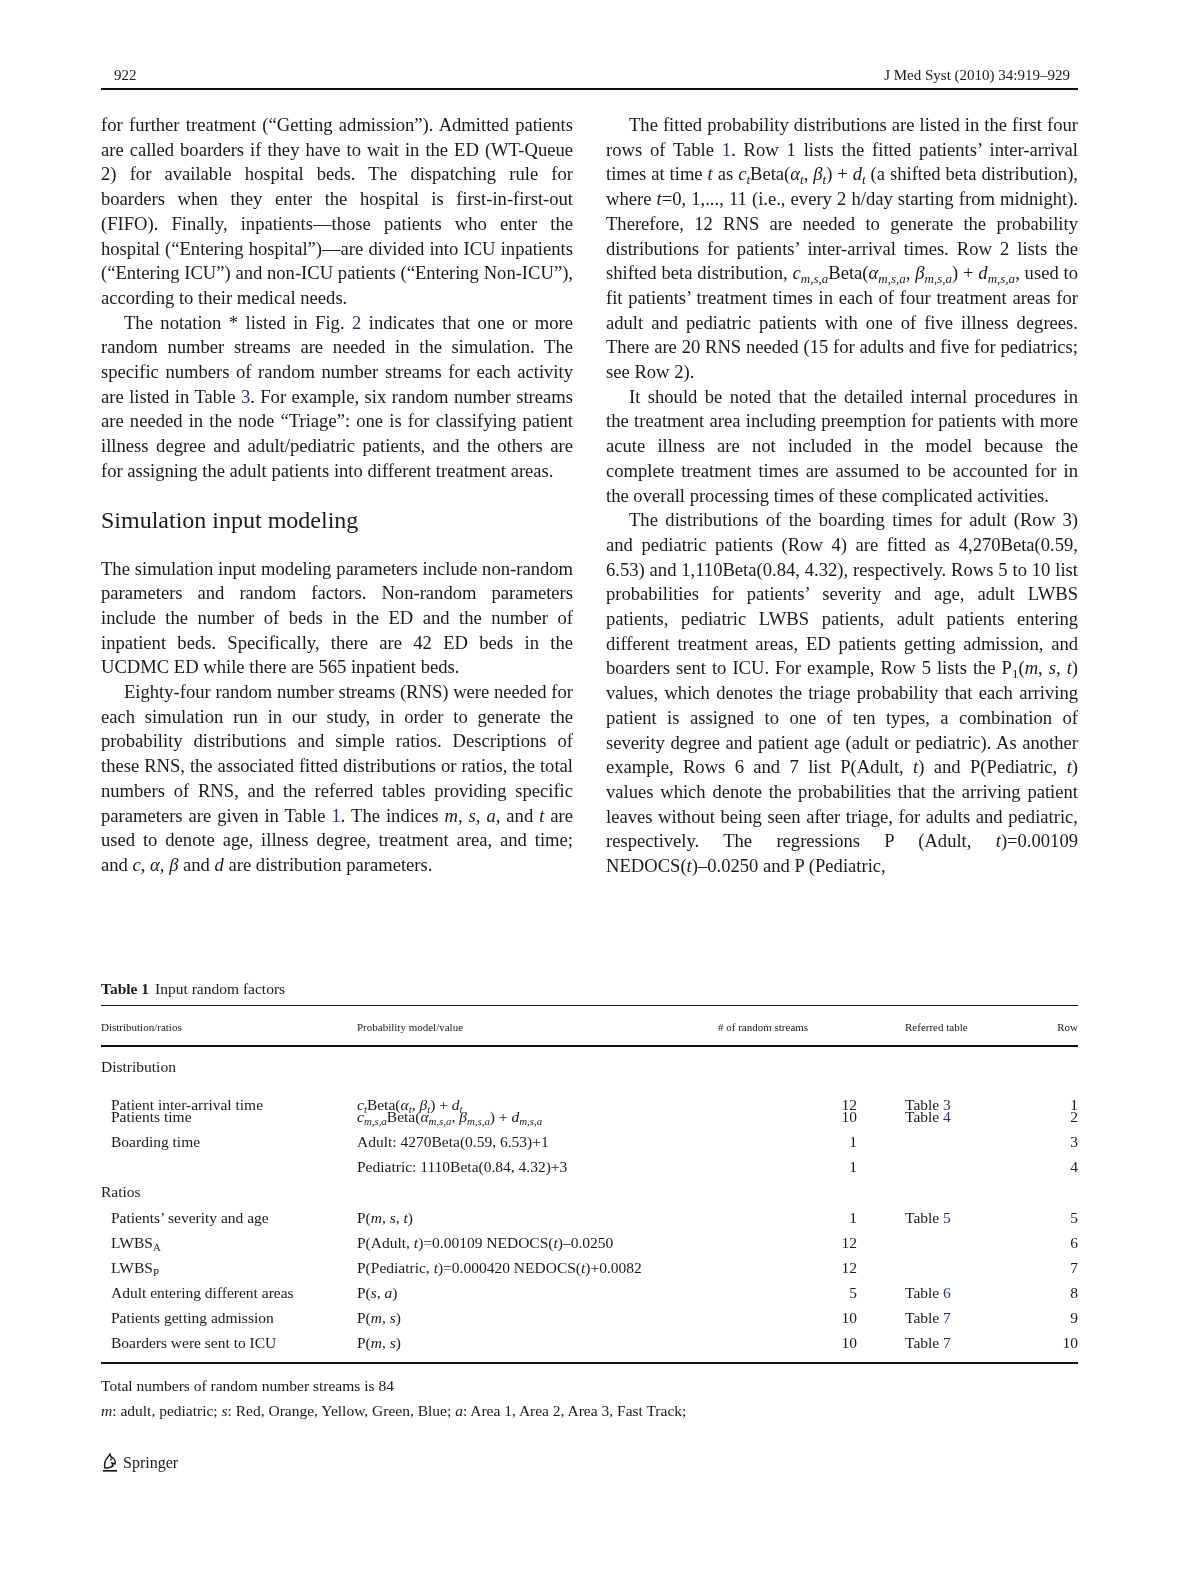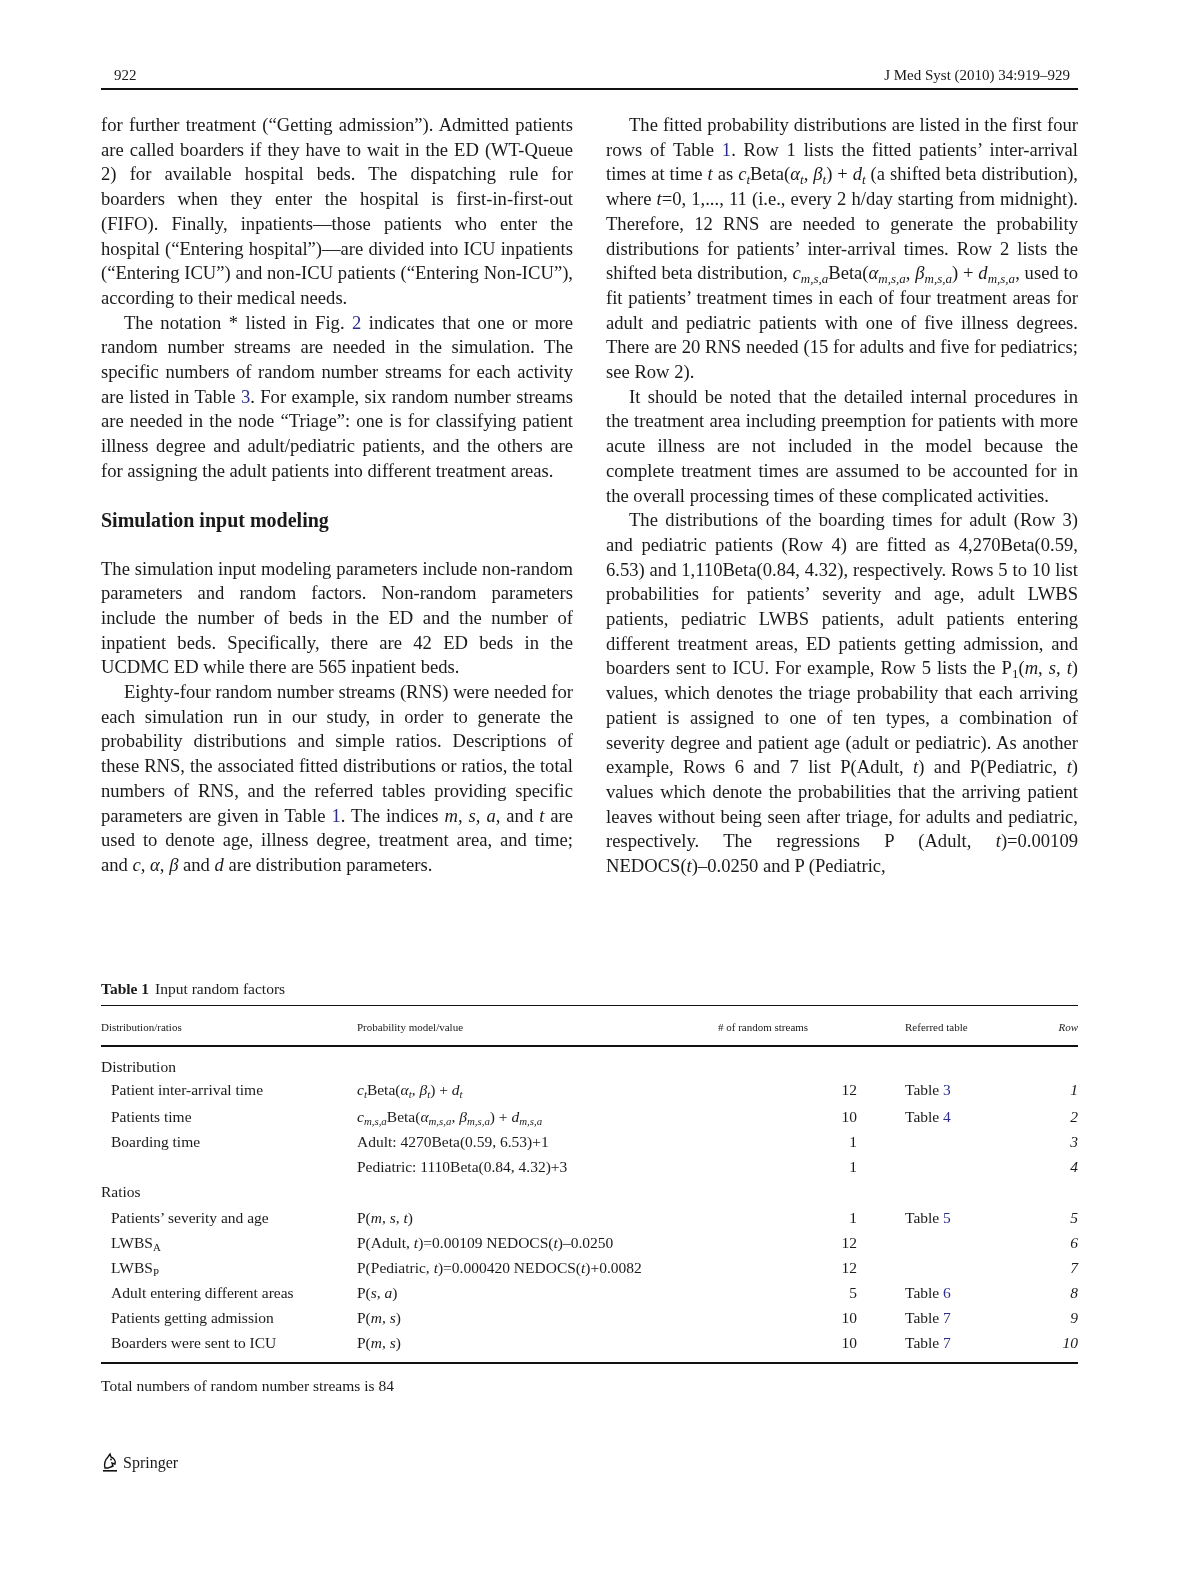--- a/index.html
+++ b/index.html
@@ -20,21 +20,21 @@
   }
   .col {
     position: absolute; top: 113px; width: 472px;
     font-size: 18.6px; line-height: 24.7px; text-align: justify;
   }
   .col.left { left: 101px; }
   .col.right { left: 606px; }
   .col p { margin: 0; }
   .col p.ind { text-indent: 23px; }
   .col h3 {
-    font-weight: bold; font-size: 20px; margin: 23px 0 24px 0; line-height: 26px;
+    font-weight: normal; font-size: 24px; margin: 23px 0 24px 0; line-height: 26px;
   }
   .col p.after-heading { margin-top: 0; }
   i { font-style: italic; }
   sub { font-size: 70%; line-height: 0; vertical-align: -0.3em; }
 
   .tbl-caption {
     position: absolute; left: 101px; top: 978px; font-size: 15.5px; line-height: 22px;
   }
   .tbl-caption b { font-weight: bold; margin-right: 6px; }
   .rule { position: absolute; left: 101px; width: 977px; background: #111; }
@@ -43,21 +43,21 @@
   .r3 { top: 1362px; height: 2px; }
 
   .thead { position: absolute; left: 101px; top: 1015px; width: 977px; height: 24px; font-size: 11px; line-height: 24px; }
   .cell { position: absolute; white-space: nowrap; }
   .c1 { left: 0; }
   .c1.sub-row { left: 10px; }
   .c2 { left: 256px; }
   .c3 { left: 580px; width: 176px; text-align: right; }
   .c3h { left: 617px; }
   .c4 { left: 804px; }
-  .c5 { right: 0; text-align: right; font-style: italic; }
+  .c5 { right: 0; text-align: right; }
 
   .tbody { position: absolute; left: 101px; top: 1055px; width: 977px; font-size: 15.5px; }
   .trow { position: absolute; left: 0; width: 977px; height: 24px; line-height: 24px; }
 
   .tfoot { position: absolute; left: 101px; top: 1373px; font-size: 15.5px; line-height: 25px; }
   .footer-logo {
     position: absolute; left: 101px; top: 1452px; font-size: 16px; line-height: 22px;
     display: flex; align-items: center; gap: 4px;
   }
   .footer-logo svg { display: block; }
@@ -96,21 +96,21 @@
   <span class="cell c4">Referred table</span>
   <span class="cell c5">Row</span>
 </div>
 <div class="rule r2"></div>
 
 <div class="tbody">
 
   <div class="trow" style="top:0px">
     <span class="cell c1">Distribution</span>
   </div>
-  <div class="trow" style="top:23px">
+  <div class="trow" style="top:38px">
     <span class="cell c1 sub-row">Patient inter-arrival time</span>
     <span class="cell c2"><i>c<sub>t</sub></i>Beta(<i>α<sub>t</sub></i>, <i>β<sub>t</sub></i>) + <i>d<sub>t</sub></i></span>
     <span class="cell c3">12</span>
     <span class="cell c4"><span>Table </span><span class="link">3</span></span>
     <span class="cell c5">1</span>
   </div>
   <div class="trow" style="top:50px">
     <span class="cell c1 sub-row">Patients time</span>
     <span class="cell c2"><i>c<sub>m,s,a</sub></i>Beta(<i>α<sub>m,s,a</sub></i>, <i>β<sub>m,s,a</sub></i>) + <i>d<sub>m,s,a</sub></i></span>
     <span class="cell c3">10</span>
@@ -170,20 +170,21 @@
     <span class="cell c2">P(<i>m</i>, <i>s</i>)</span>
     <span class="cell c3">10</span>
     <span class="cell c4"><span>Table </span><span class="link">7</span></span>
     <span class="cell c5">10</span>
   </div>
 </div>
 <div class="rule r3"></div>
 
 <div class="tfoot">
   <div>Total numbers of random number streams is 84</div>
+  <div><i>m</i><span>: adult, pediatric; </span><i>s</i><span>: Red, Orange, Yellow, Green, Blue; </span><i>a</i><span>: Area 1, Area 2, Area 3, Fast Track;</span></div>
 </div>
 
 <div class="footer-logo">
   <span>
     <svg width="18" height="22" viewBox="0 0 18 22">
       <path d="M4 16 C3 12 4 8 7 5 L9 2 L10 5 C13 6 15 9 14 12 L11 11 L12 14 C10 15 8 15.5 7 16 Z" fill="none" stroke="#111" stroke-width="1.4"></path>
       <circle cx="10" cy="7.5" r="0.9" fill="#111"></circle>
       <rect x="2" y="18" width="14" height="1.6" fill="#111"></rect>
     </svg>
   </span>

